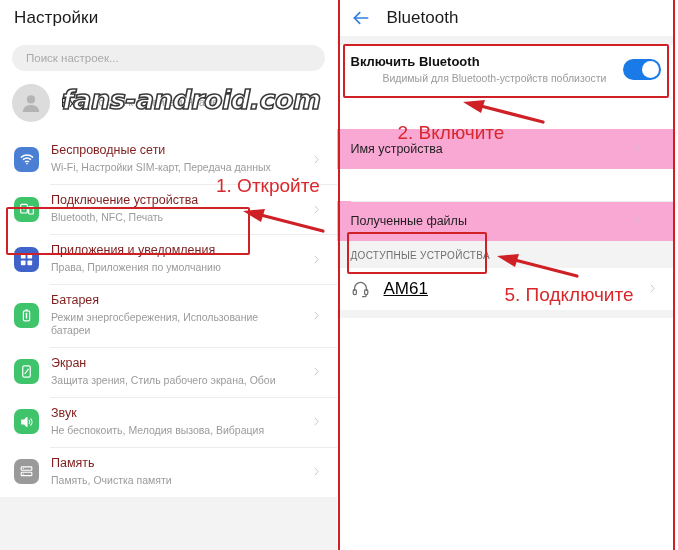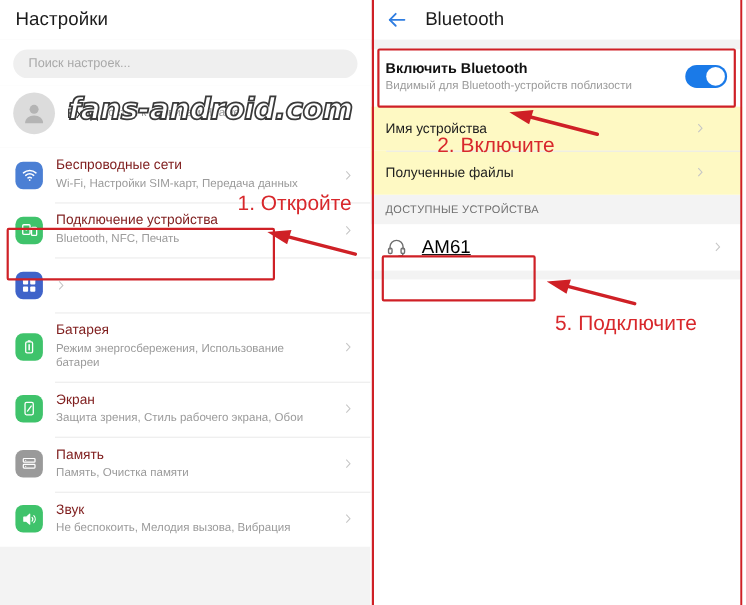--- a/index.html
+++ b/index.html
@@ -86,33 +86,33 @@
   
   .right-body { background: #ffffff; height: 514px; position: relative; }
   .gap-strip { height: 9px; background: #f3f3f3; }
 
   .bt-toggle-row {
     display: flex; align-items: center; padding: 9px 14px 11px 14px;
     background: #ffffff; gap: 10px;
   }
   .bt-toggle-text { flex: 1 1 auto; }
   .bt-toggle-title { font-size: 13px; color: #111; font-weight: 700; }
-  .bt-toggle-sub { font-size: 10.5px; color: #9b9b9b; line-height: 1.32; margin-top: 3px; }
+  .bt-toggle-sub { font-size: 10.5px; color: #9b9b9b; line-height: 1.32; margin-top: 3px; margin-left: 32px; }
   .switch {
     width: 38px; height: 21px; border-radius: 11px; background: #1a7ae8;
     position: relative; flex: 0 0 auto;
   }
   .switch .knob {
     position: absolute; right: 2px; top: 2px;
     width: 17px; height: 17px; border-radius: 50%; background: #fff;
   }
 
   .bt-row {
     display: flex; align-items: center; padding: 13px 30px 13px 14px;
-    background: #fef9c3; position: relative;
+    background: #f9a8d4; position: relative; margin-top: 32px;
   }
   .bt-row + .bt-row::before {
     content: ""; position: absolute; left: 14px; right: 0; top: 0;
     height: 1px; background: #ececec;
   }
   .bt-row-label { flex: 1 1 auto; font-size: 12.5px; color: #1e1e1e; }
 
   .section-head {
     background: #f3f3f3; padding: 9px 14px 7px 14px;
     font-size: 10px; color: #6e6e6e; letter-spacing: .3px;
@@ -207,20 +207,24 @@
 
         <div class="row">
           <div class="row-icon" style="background:#3f63c9">
             <svg width="15" height="15" viewBox="0 0 24 24" fill="#fff">
               <rect x="3" y="3" width="7.5" height="7.5" rx="1.4"></rect>
               <rect x="13.5" y="3" width="7.5" height="7.5" rx="1.4"></rect>
               <rect x="3" y="13.5" width="7.5" height="7.5" rx="1.4"></rect>
               <rect x="13.5" y="13.5" width="7.5" height="7.5" rx="1.4"></rect>
             </svg>
           </div>
+          <div class="row-text">
+            <div class="row-title">Приложения и уведомления</div>
+            <div class="row-sub">Права, Приложения по умолчанию</div>
+          </div>
           <svg class="chev" viewBox="0 0 10 16" fill="none" stroke="#c6c6c6" stroke-width="1.7">
               <path d="M2 1.5 8 8l-6 6.5"></path>
             </svg>
         </div>
 
         <div class="row">
           <div class="row-icon" style="background:#3fc36b">
             <svg width="15" height="15" viewBox="0 0 24 24" fill="none" stroke="#fff" stroke-width="1.9">
               <rect x="7" y="4.5" width="10" height="16" rx="2"></rect>
               <path d="M10 3.2h4"></path>
@@ -239,55 +243,55 @@
         <div class="row">
           <div class="row-icon" style="background:#3fc36b">
             <svg width="15" height="15" viewBox="0 0 24 24" fill="none" stroke="#fff" stroke-width="1.9">
               <rect x="6" y="3" width="12" height="18" rx="2.2"></rect>
               <path d="M9.6 15.5 15 8.2" stroke-linecap="round"></path>
             </svg>
           </div>
           <div class="row-text">
             <div class="row-title">Экран</div>
             <div class="row-sub">Защита зрения, Стиль рабочего экрана, Обои</div>
+          </div>
+          <svg class="chev" viewBox="0 0 10 16" fill="none" stroke="#c6c6c6" stroke-width="1.7">
+              <path d="M2 1.5 8 8l-6 6.5"></path>
+            </svg>
+        </div>
+
+        <div class="row">
+          <div class="row-icon" style="background:#3fc36b">
+            <svg width="16" height="16" viewBox="0 0 24 24" fill="#fff" stroke="#fff" stroke-width="1.6">
+              <path d="M4 9.2h3.6L12 5.2v13.6L7.6 14.8H4z" stroke-linejoin="round"></path>
+              <path d="M15.2 9.5a3.8 3.8 0 0 1 0 5" fill="none" stroke-linecap="round"></path>
+              <path d="M17.6 7.2a7 7 0 0 1 0 9.6" fill="none" stroke-linecap="round"></path>
+            </svg>
+          </div>
+          <div class="row-text">
+            <div class="row-title">Звук</div>
+            <div class="row-sub">Не беспокоить, Мелодия вызова, Вибрация</div>
           </div>
           <svg class="chev" viewBox="0 0 10 16" fill="none" stroke="#c6c6c6" stroke-width="1.7">
               <path d="M2 1.5 8 8l-6 6.5"></path>
             </svg>
         </div>
 
         <div class="row">
           <div class="row-icon" style="background:#9a9a9a">
             <svg width="15" height="15" viewBox="0 0 24 24" fill="none" stroke="#fff" stroke-width="1.8">
               <rect x="3.5" y="4.5" width="17" height="5.4" rx="1.2"></rect>
               <rect x="3.5" y="13.2" width="17" height="5.4" rx="1.2"></rect>
               <circle cx="7" cy="7.2" r=".9" fill="#fff" stroke="none"></circle>
               <circle cx="7" cy="15.9" r=".9" fill="#fff" stroke="none"></circle>
             </svg>
           </div>
           <div class="row-text">
             <div class="row-title">Память</div>
             <div class="row-sub">Память, Очистка памяти</div>
-          </div>
-          <svg class="chev" viewBox="0 0 10 16" fill="none" stroke="#c6c6c6" stroke-width="1.7">
-              <path d="M2 1.5 8 8l-6 6.5"></path>
-            </svg>
-        </div>
-
-        <div class="row">
-          <div class="row-icon" style="background:#3fc36b">
-            <svg width="16" height="16" viewBox="0 0 24 24" fill="#fff" stroke="#fff" stroke-width="1.6">
-              <path d="M4 9.2h3.6L12 5.2v13.6L7.6 14.8H4z" stroke-linejoin="round"></path>
-              <path d="M15.2 9.5a3.8 3.8 0 0 1 0 5" fill="none" stroke-linecap="round"></path>
-              <path d="M17.6 7.2a7 7 0 0 1 0 9.6" fill="none" stroke-linecap="round"></path>
-            </svg>
-          </div>
-          <div class="row-text">
-            <div class="row-title">Звук</div>
-            <div class="row-sub">Не беспокоить, Мелодия вызова, Вибрация</div>
           </div>
           <svg class="chev" viewBox="0 0 10 16" fill="none" stroke="#c6c6c6" stroke-width="1.7">
               <path d="M2 1.5 8 8l-6 6.5"></path>
             </svg>
         </div>
 
       </div>
     </div>
 
     <div class="watermark">fans-android.com</div>

